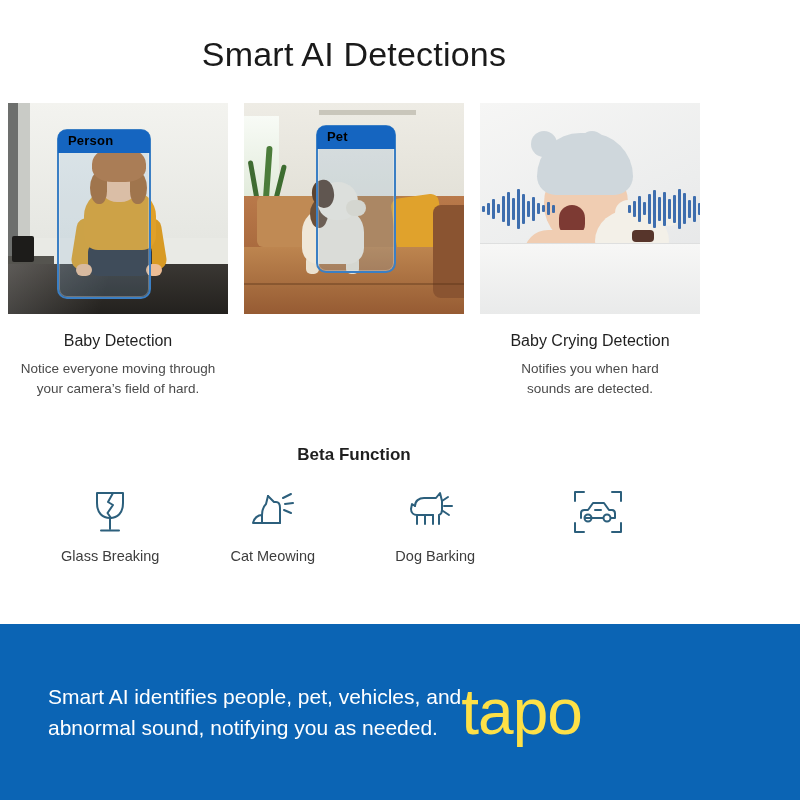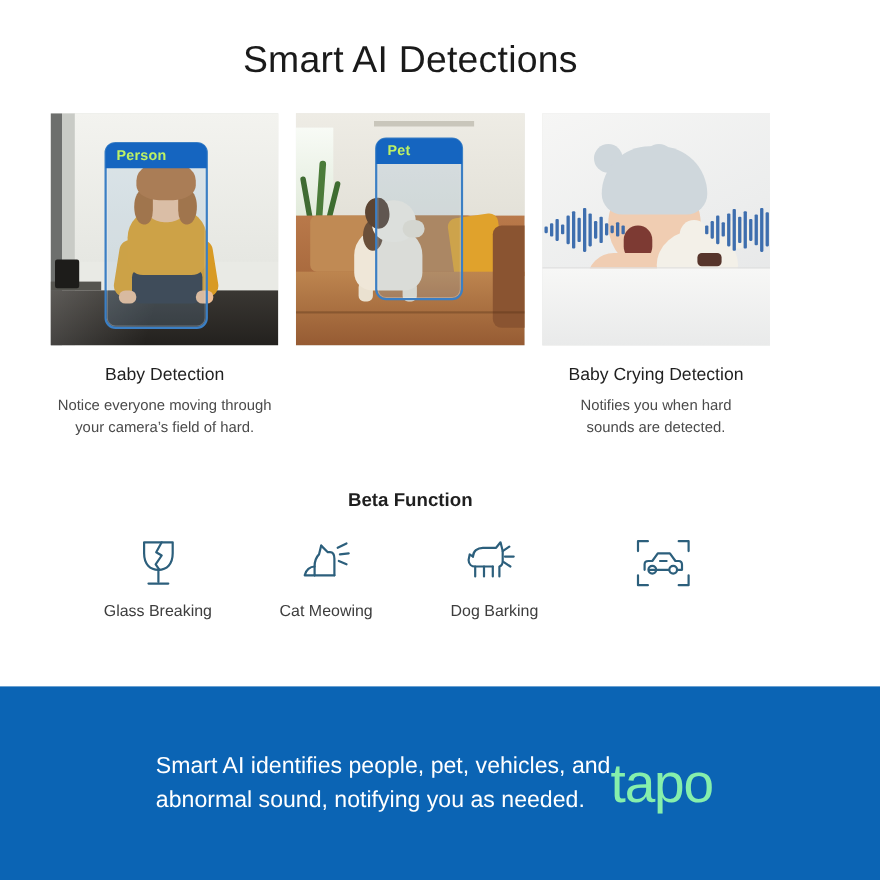--- a/index.html
+++ b/index.html
@@ -12,21 +12,20 @@
     font-family: "Liberation Sans", sans-serif;
     overflow: hidden;
     position: relative;
   }
 
   .page {
     width: 708px;
     height: 800px;
     position: relative;
     background: #ffffff;
-    padding-left: 38px;
   }
 
   
   .page-title {
     text-align: center;
     font-size: 34px;
     font-weight: 400;
     color: #1a1a1a;
     letter-spacing: 0.2px;
     padding-top: 36px;
@@ -274,21 +273,21 @@
     position: absolute;
     border: 2px solid #3b7fc4;
     border-radius: 10px;
     background: rgba(120,170,215,.18);
     box-shadow: 0 0 0 1px rgba(255,255,255,.25) inset;
   }
   .det-label {
     position: absolute;
     top: -1px; left: -1px;
     background: #1565c0;
-    color: #bef264;
+    color: #000000;
     font-size: 13px;
     font-weight: bold;
     padding: 3px 10px 4px 10px;
     border-radius: 8px 8px 0 0;
     letter-spacing: .2px;
     line-height: 1.2;
   }
   .det-label.wide { width: calc(100% + 2px); }
 
   
@@ -340,33 +339,33 @@
 
   
   .footer {
     position: absolute;
     left: 0; bottom: 0;
     width: 800px;
     height: 176px;
     background: #0b64b4;
     display: flex;
     align-items: center;
-    justify-content: center;
+    justify-content: flex-start;
     padding: 0 52px 0 48px;
   }
   .footer-text {
     color: #ffffff;
     font-size: 21px;
     line-height: 1.5;
     max-width: 520px;
     font-weight: 400;
   }
   .tapo-logo {
-    color: #86efac;
-    font-size: 50px;
+    color: #fde047;
+    font-size: 64px;
     letter-spacing: -1px;
     font-weight: 400;
     line-height: 1;
     padding-right: 6px;
   }
 </style>
 </head>
 <body>
 
 <div class="page">

